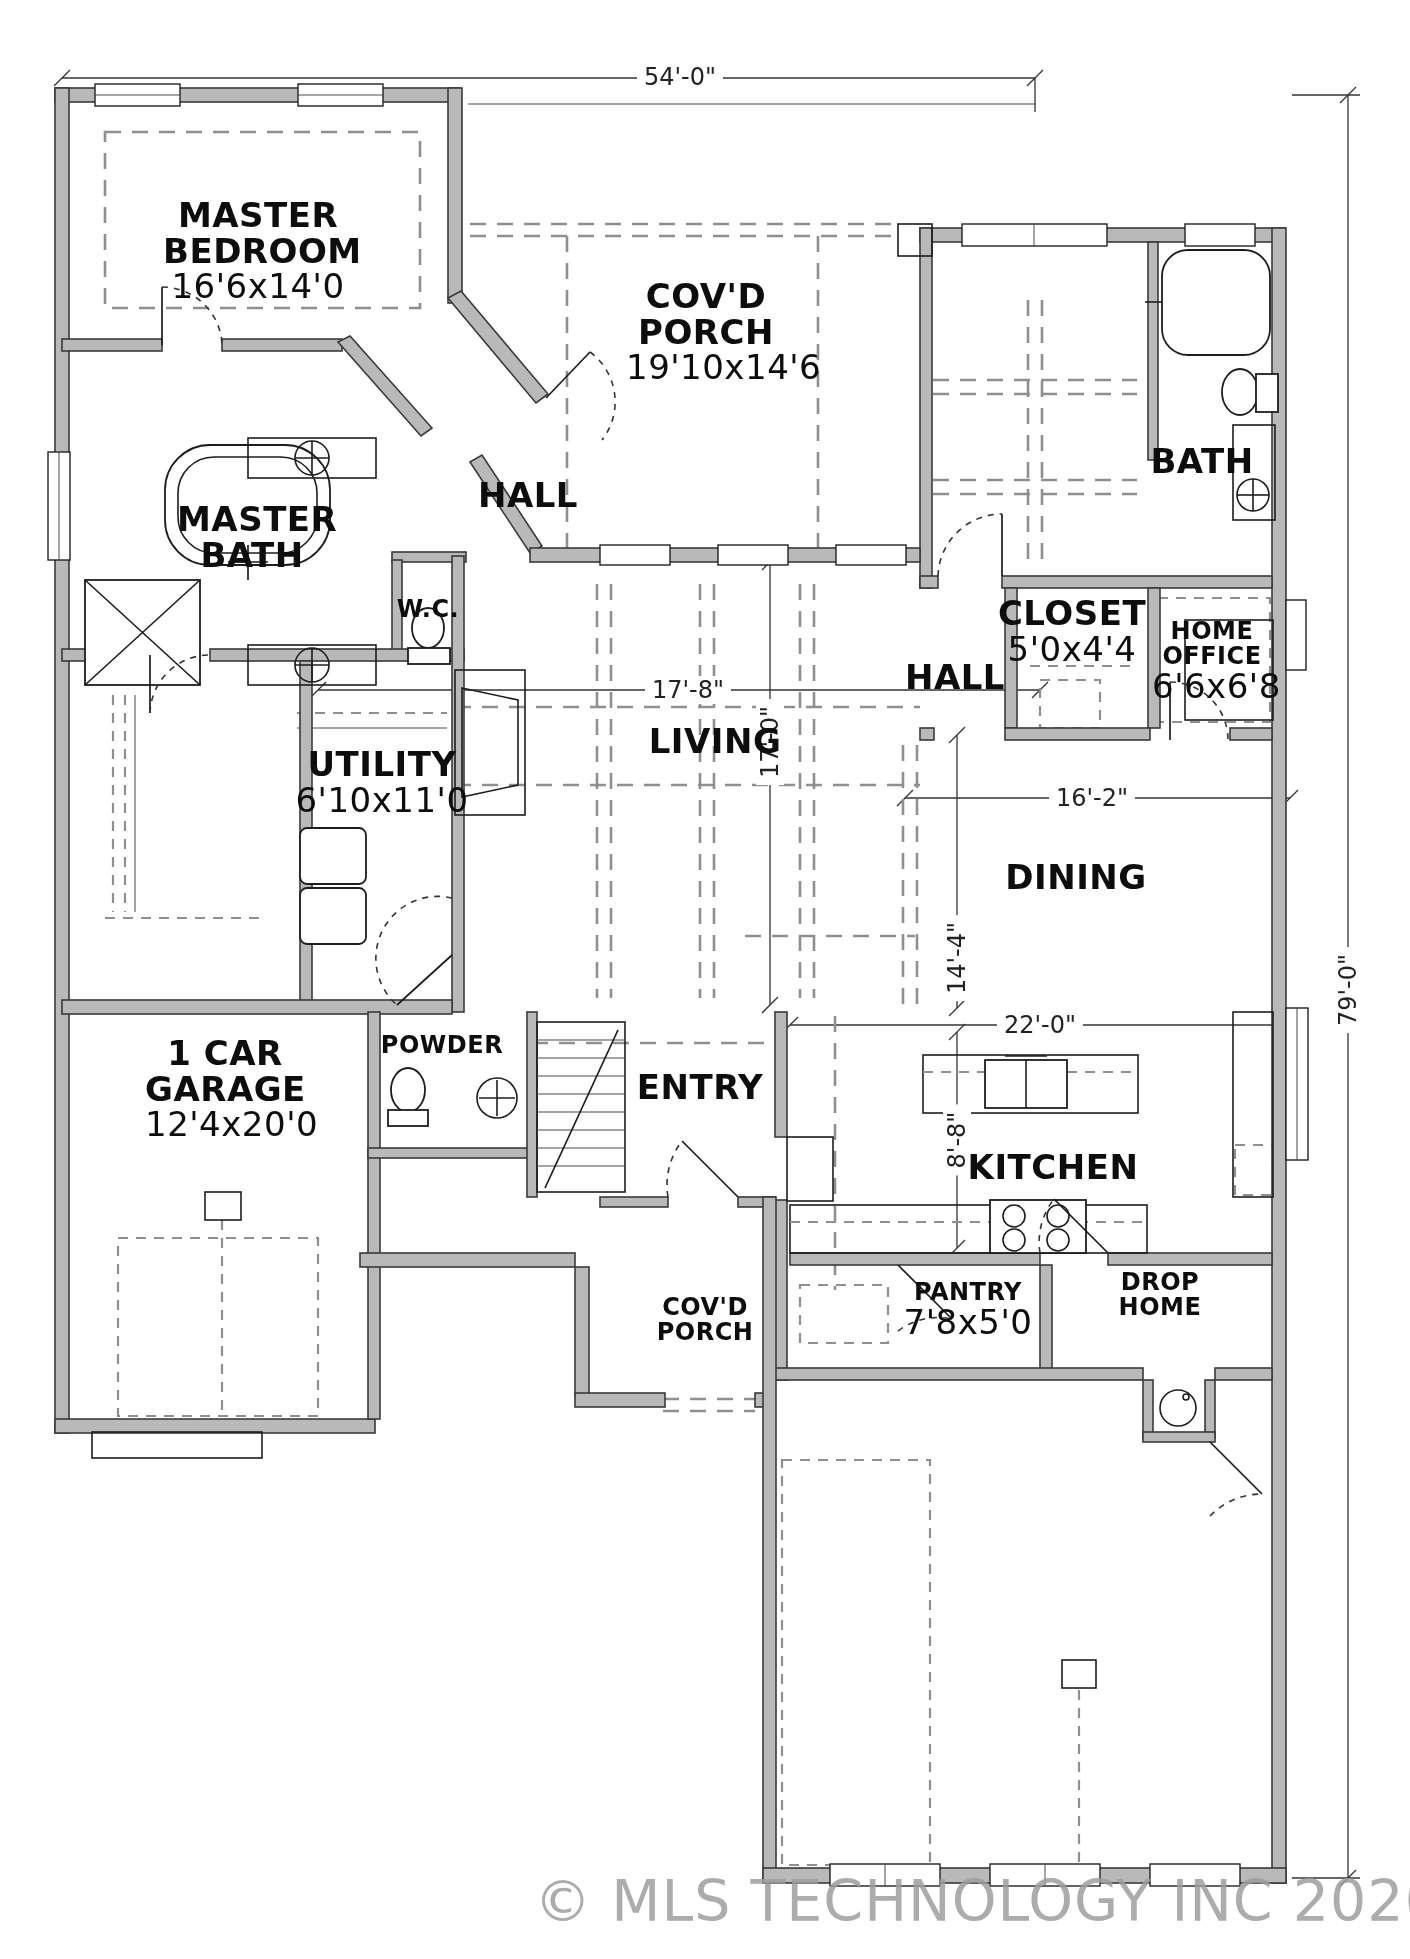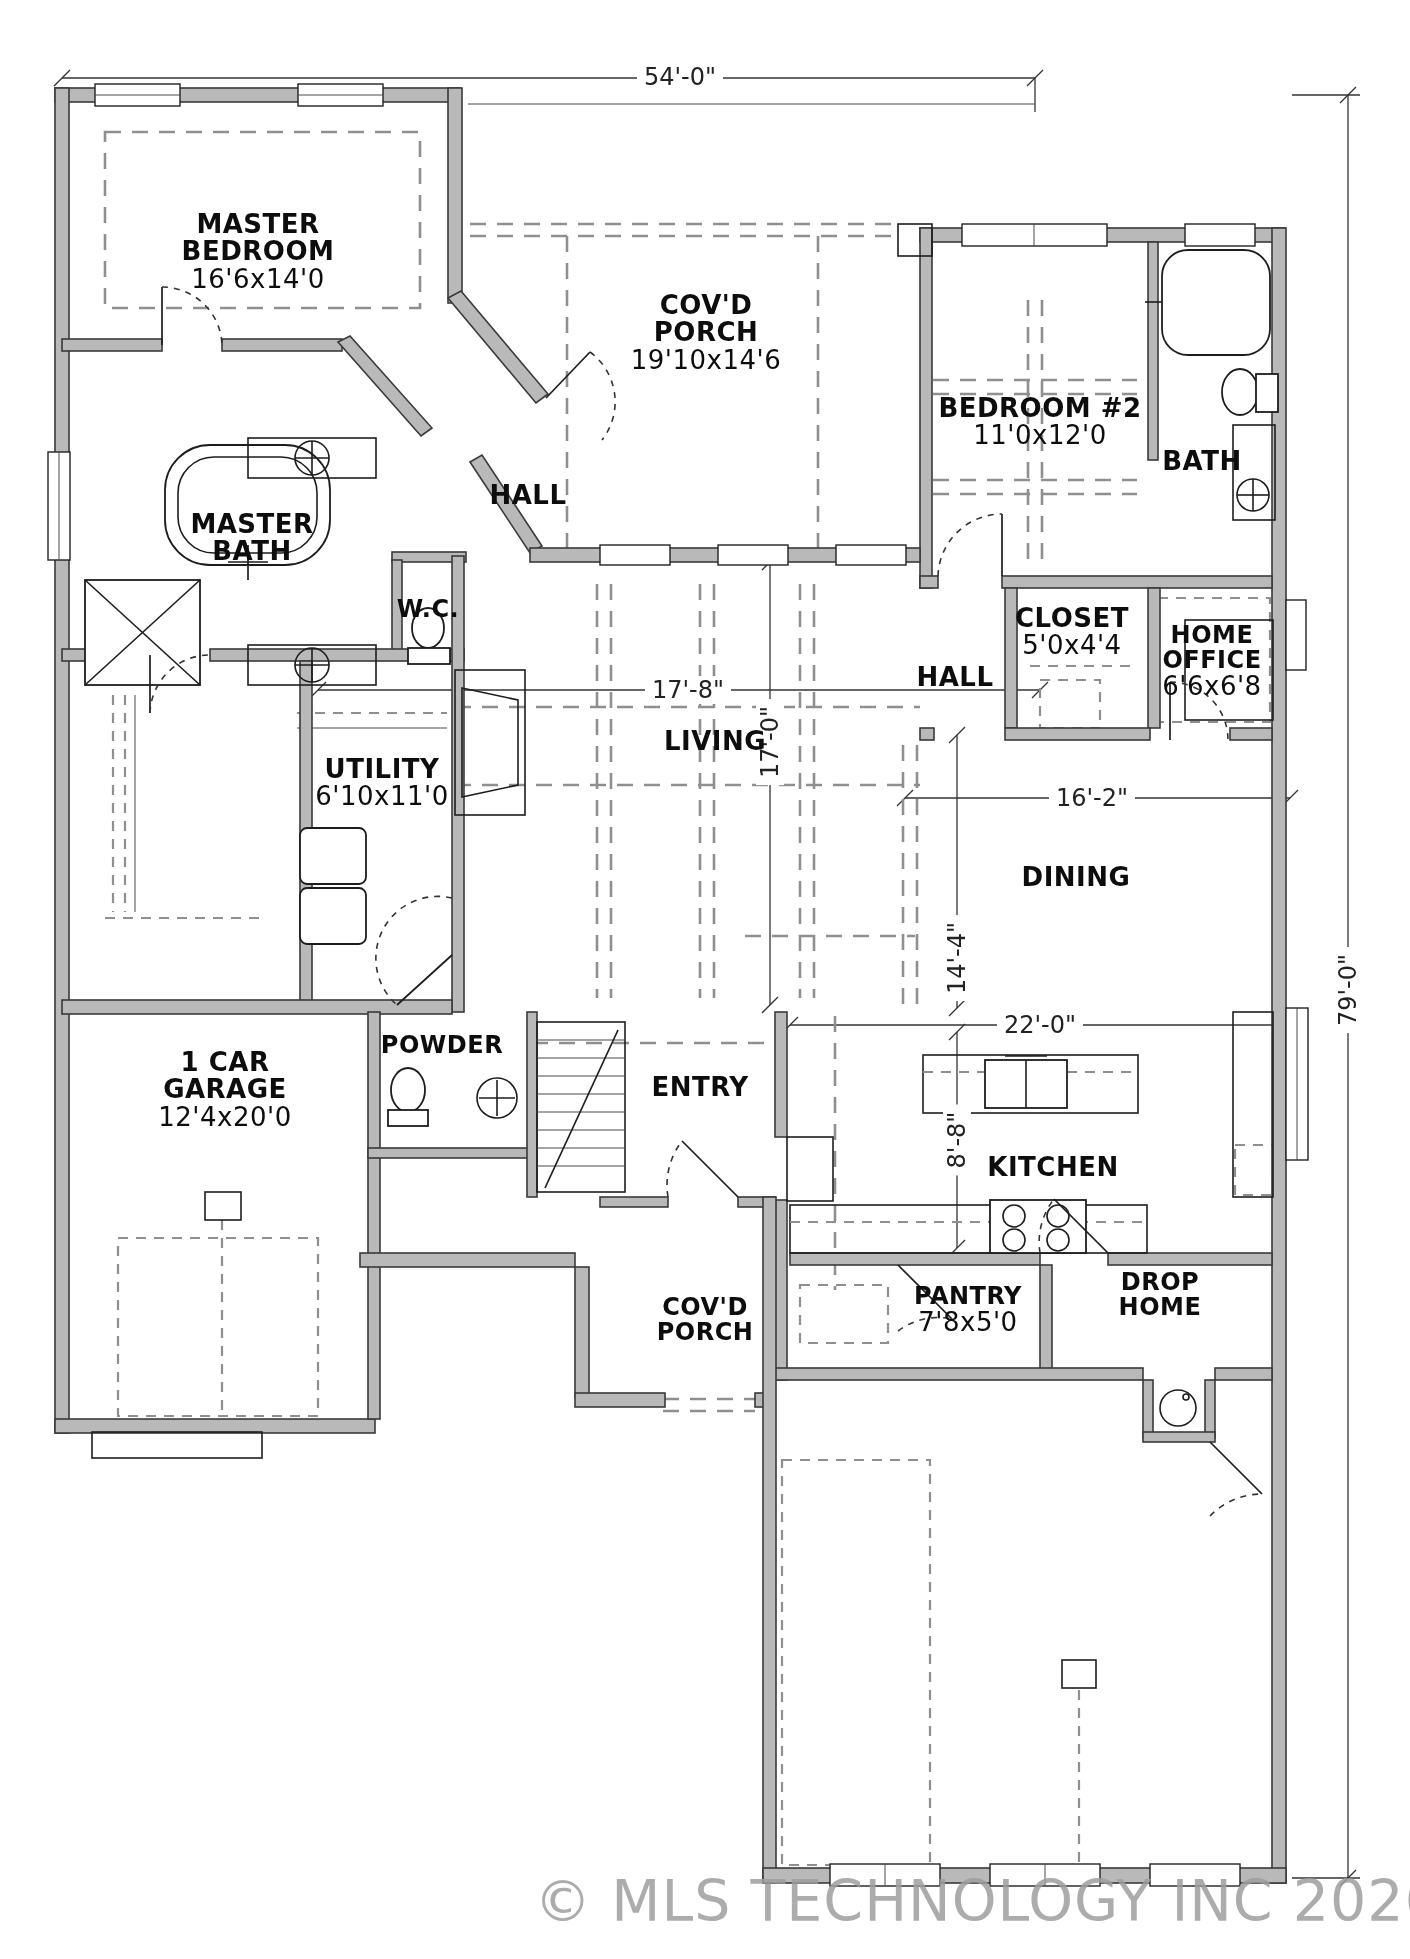--- a/index.html
+++ b/index.html
@@ -12,21 +12,21 @@
   .thin{stroke:#4a4a4a;stroke-width:1;fill:none;}
   .dash{stroke:#8f8f8f;stroke-width:2.6;stroke-dasharray:16 11;fill:none;}
   .dashsm{stroke:#8f8f8f;stroke-width:2.2;stroke-dasharray:10 8;fill:none;}
   .arc{stroke:#333;stroke-width:1.6;stroke-dasharray:6 6;fill:none;}
   .fix{stroke:#1d1d1d;stroke-width:1.8;fill:#ffffff;}
   .fixn{stroke:#1d1d1d;stroke-width:1.6;fill:none;}
   .win{fill:#ffffff;stroke:#222;stroke-width:1.4;}
   .dim{stroke:#333;stroke-width:1.3;fill:none;}
   
   .lbl{position:absolute;transform:translate(-50%,-50%);text-align:center;line-height:1.05;color:#0d0d0d;z-index:3;}
-  .lbl .nm,.lbl .sz{display:block;font-weight:bold;font-size:26px;letter-spacing:.5px;}
+  .lbl .nm,.lbl .sz{display:block;font-weight:bold;font-size:34px;letter-spacing:.5px;}
   .lbl .sz{font-weight:normal;}
   .small .nm{font-size:24px;}
   .dim-lbl{position:absolute;transform:translate(-50%,-50%);background:#fff;padding:0 7px;
            font-size:24px;color:#222;white-space:nowrap;z-index:2;}
   .dim-lbl.vert{transform:translate(-50%,-50%) rotate(-90deg);}
   .watermark{position:absolute;left:988px;top:1901px;transform:translate(-50%,-50%);
              font-size:57px;color:rgba(158,158,158,.85);letter-spacing:1px;white-space:nowrap;z-index:5;}
 </style>
 </head>
 <body>
@@ -330,24 +330,20 @@
 </svg>
 
   <div class="lbl" style="left:258px;top:252px;width:190px">
     <span class="nm">MASTER BEDROOM</span>
     <span class="sz">16'6x14'0</span>
   </div>
   <div class="lbl" style="left:706px;top:333px;width:160px">
     <span class="nm">COV'D PORCH</span>
     <span class="sz">19'10x14'6</span>
   </div>
-  <div class="lbl" style="left:1040px;top:422px;width:280px">
-    <span class="nm">BEDROOM #2</span>
-    <span class="sz">11'0x12'0</span>
-  </div>
   <div class="lbl" style="left:1202px;top:462px;width:110px">
     <span class="nm">BATH</span>
   </div>
   <div class="lbl" style="left:252px;top:538px;width:150px">
     <span class="nm">MASTER BATH</span>
   </div>
   <div class="lbl" style="left:528px;top:496px;width:110px">
     <span class="nm">HALL</span>
   </div>
   <div class="lbl small" style="left:428px;top:610px;width:90px">

